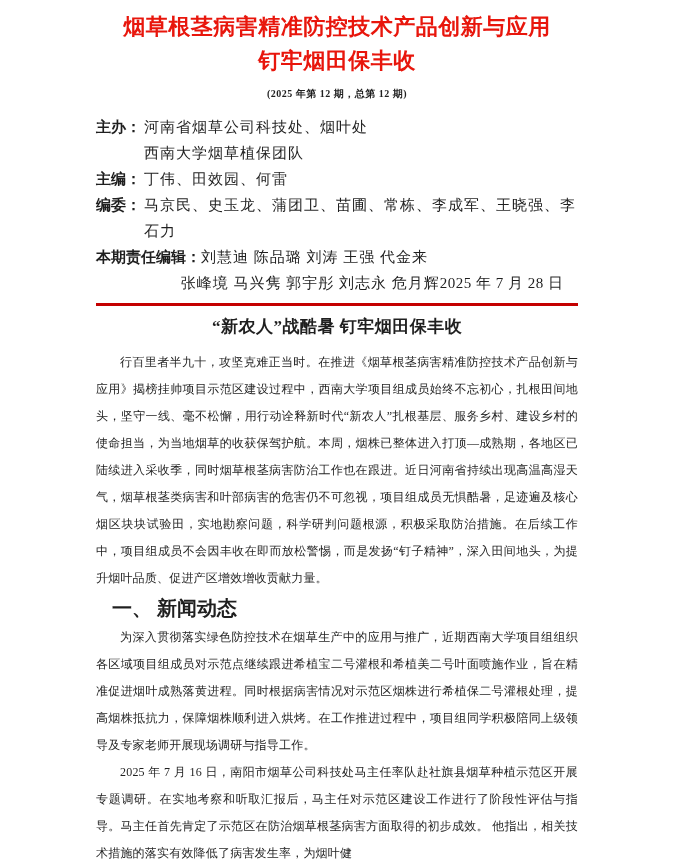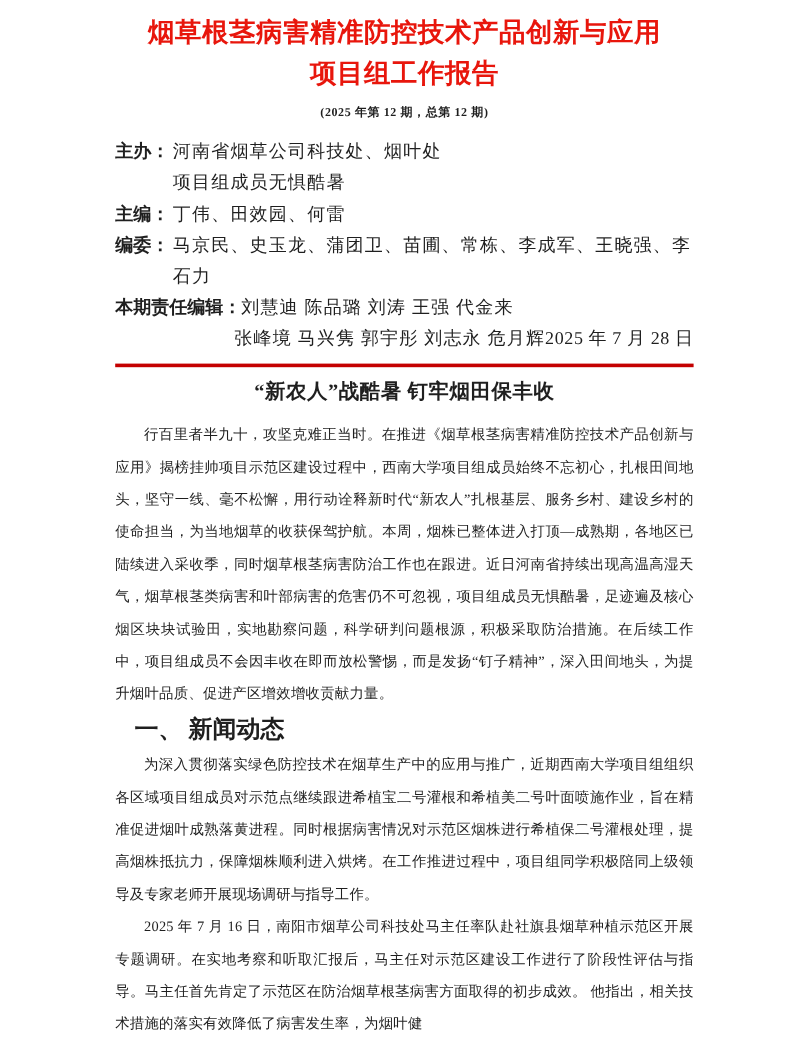--- a/index.html
+++ b/index.html
@@ -48,21 +48,21 @@
     display: inline-block;
     min-width: 48px;
     white-space: nowrap;
     flex: 0 0 auto;
   }
   .meta-value {
     letter-spacing: 1px;
   }
   .editors-line2 {
     display: flex;
-    justify-content: flex-end;
+    justify-content: center;
     padding-left: 70px;
     line-height: 26px;
   }
   .meta-date { letter-spacing: 0.5px; }
   .red-rule {
     border: none;
     height: 3px;
     background: var(--rule-red);
     margin: 7px 0 6px 0;
   }
@@ -88,33 +88,33 @@
     margin: 3px 0 2px 16px;
   }
 </style>
 </head>
 <body>
 
 <div class="page">
 
   <div class="doc-title">
     <div>烟草根茎病害精准防控技术产品创新与应用</div>
-    <div>项目组工作报告</div>
+    <div>钉牢烟田保丰收</div>
   </div>
 
   <div class="issue-info">(2025 年第 12 期，总第 12 期)</div>
 
   <div class="masthead">
     <div class="meta-row">
       <span class="meta-label">主办：</span>
       <span class="meta-value">河南省烟草公司科技处、烟叶处</span>
     </div>
     <div class="meta-row">
       <span class="meta-label"></span>
-      <span class="meta-value">项目组成员无惧酷暑</span>
+      <span class="meta-value">西南大学烟草植保团队</span>
     </div>
     <div class="meta-row">
       <span class="meta-label">主编：</span>
       <span class="meta-value">丁伟、田效园、何雷</span>
     </div>
     <div class="meta-row">
       <span class="meta-label">编委：</span>
       <span class="meta-value">马京民、史玉龙、蒲团卫、苗圃、常栋、李成军、王晓强、李石力</span>
     </div>
     <div class="meta-row">

